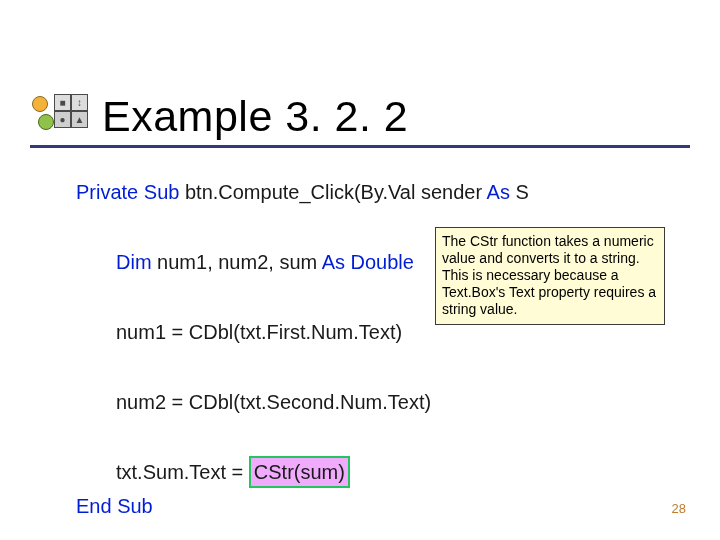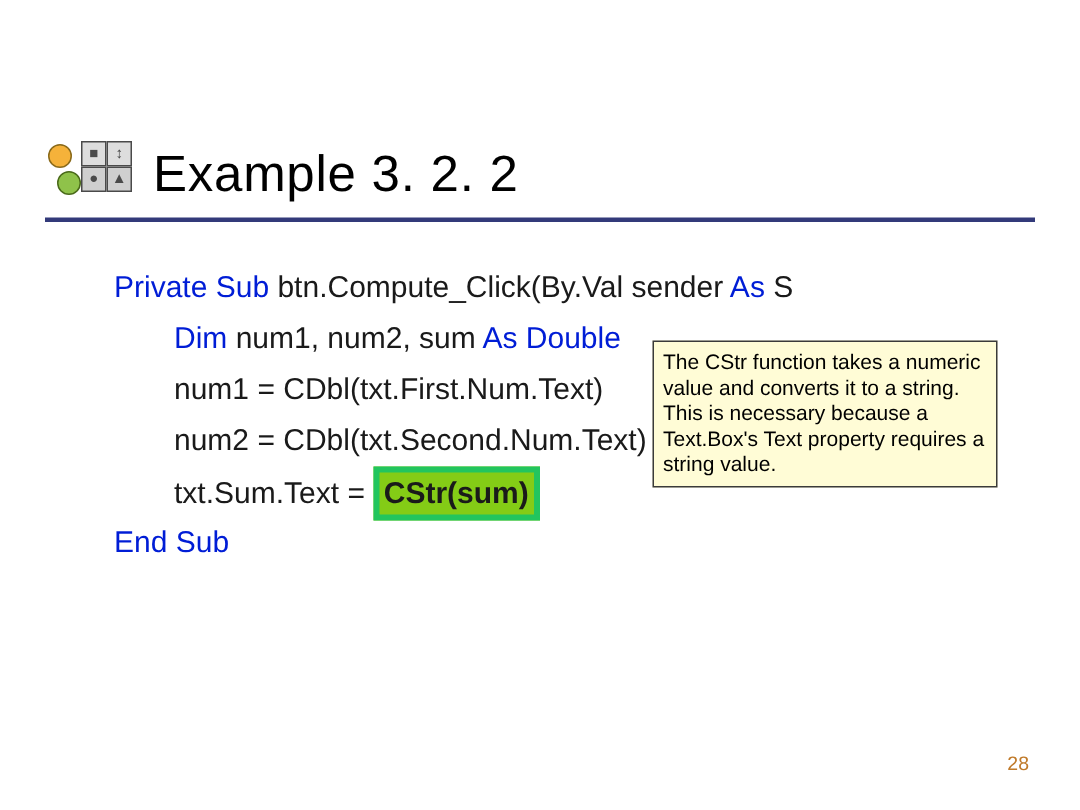--- a/index.html
+++ b/index.html
@@ -74,47 +74,46 @@
     position: absolute;
     left: 8px;
     top: 20px;
     width: 14px;
     height: 14px;
     border-radius: 50%;
     background: #8fc24a;
     border: 1px solid #4a6a1a;
   }
   .title {
-    font-size: 34px;
+    font-size: 43px;
     font-weight: 400;
     color: #000;
     letter-spacing: 0.5px;
     white-space: nowrap;
   }
   .code-block {
     position: absolute;
     top: 175px;
     left: 76px;
     right: 20px;
     font-family: "Verdana", "Geneva", sans-serif;
     font-size: 20px;
     line-height: 34px;
     color: #1a1a1a;
     white-space: nowrap;
   }
   .kw { color: #001dd6; }
   .code-line { height: 34px; }
-  .indent1 { padding-left: 40px; }
+  .indent1 { padding-left: 40px; margin-top: 36px; }
   .hl {
-    background: #84cc16;
-    border: 4px solid #22c55e;
+    background: #f0abfc;
+    border: 2px solid #22c55e;
     padding: 0 3px;
     display: inline-block;
     line-height: 28px;
-    font-weight: bold;
   }
   .callout {
     position: absolute;
     top: 227px;
     left: 435px;
     width: 230px;
     background: #fffcd6;
     border: 1px solid #3a3a3a;
     padding: 5px 6px 6px 6px;
     font-size: 14px;

